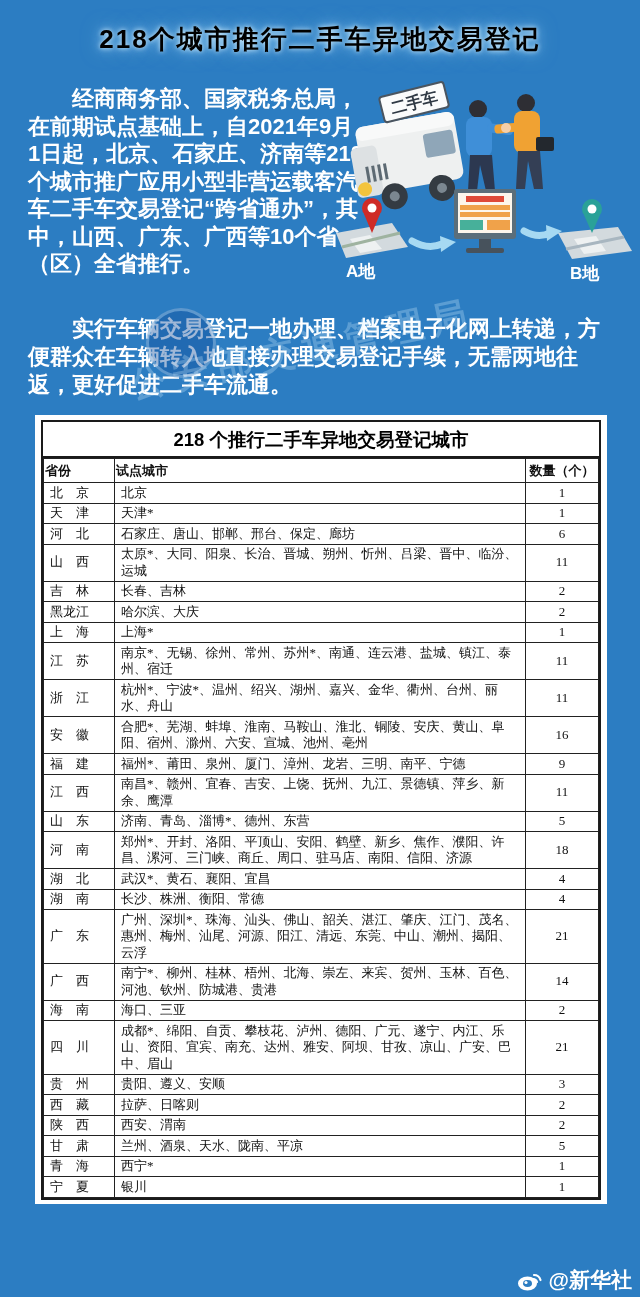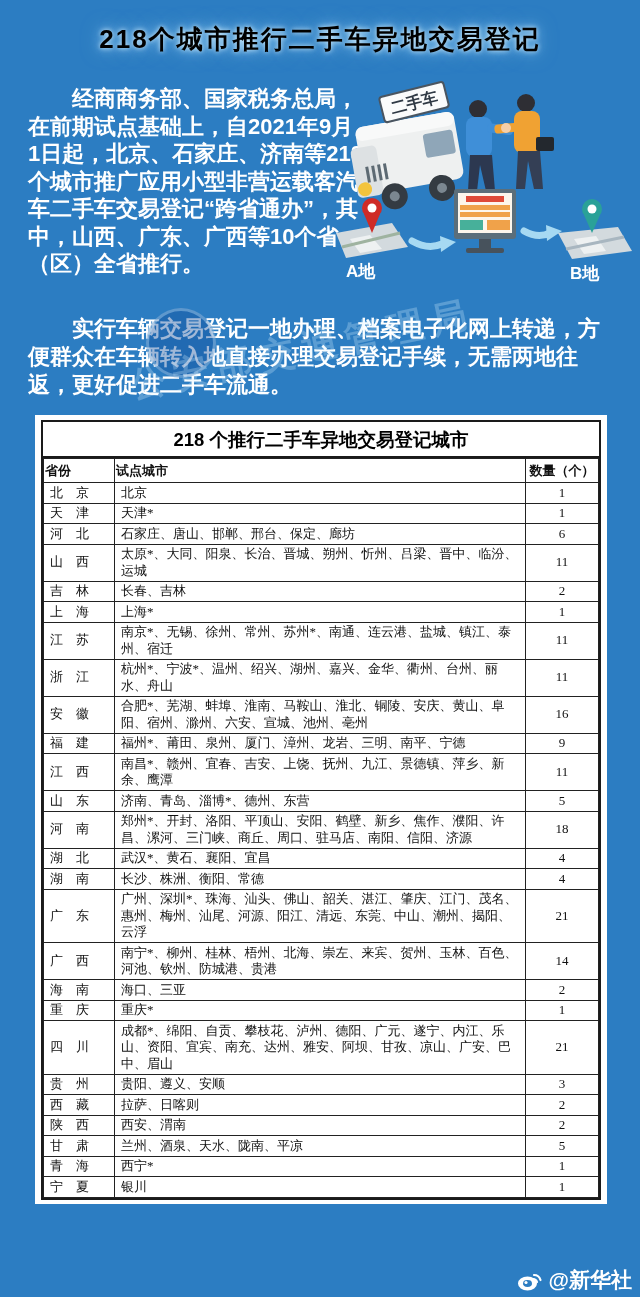--- a/index.html
+++ b/index.html
@@ -178,20 +178,25 @@
   </tr>
 
 
 
   <tr class="city-row">
     <td class="col-prov">吉　林</td>
     <td class="col-cities">长春、吉林</td>
     <td class="col-count">2</td>
   </tr>
 
+  <tr class="city-row">
+    <td class="col-prov">黑龙江</td>
+    <td class="col-cities">哈尔滨、大庆</td>
+    <td class="col-count">2</td>
+  </tr>
 
   <tr class="city-row">
     <td class="col-prov">上　海</td>
     <td class="col-cities">上海*</td>
     <td class="col-count">1</td>
   </tr>
 
   <tr class="city-row">
     <td class="col-prov">江　苏</td>
     <td class="col-cities">南京*、无锡、徐州、常州、苏州*、南通、连云港、盐城、镇江、泰州、宿迁</td>
@@ -257,25 +262,20 @@
     <td class="col-cities">南宁*、柳州、桂林、梧州、北海、崇左、来宾、贺州、玉林、百色、河池、钦州、防城港、贵港</td>
     <td class="col-count">14</td>
   </tr>
 
   <tr class="city-row">
     <td class="col-prov">海　南</td>
     <td class="col-cities">海口、三亚</td>
     <td class="col-count">2</td>
   </tr>
 
-  <tr class="city-row">
-    <td class="col-prov">重　庆</td>
-    <td class="col-cities">重庆*</td>
-    <td class="col-count">1</td>
-  </tr>
 
   <tr class="city-row">
     <td class="col-prov">四　川</td>
     <td class="col-cities">成都*、绵阳、自贡、攀枝花、泸州、德阳、广元、遂宁、内江、乐山、资阳、宜宾、南充、达州、雅安、阿坝、甘孜、凉山、广安、巴中、眉山</td>
     <td class="col-count">21</td>
   </tr>
 
   <tr class="city-row">
     <td class="col-prov">贵　州</td>
     <td class="col-cities">贵阳、遵义、安顺</td>

